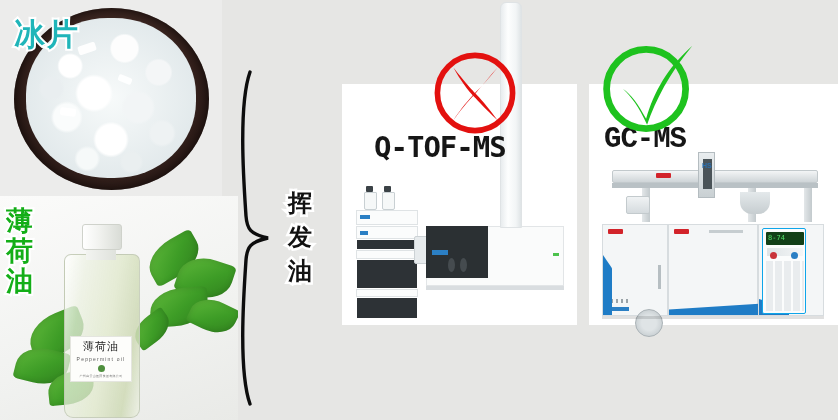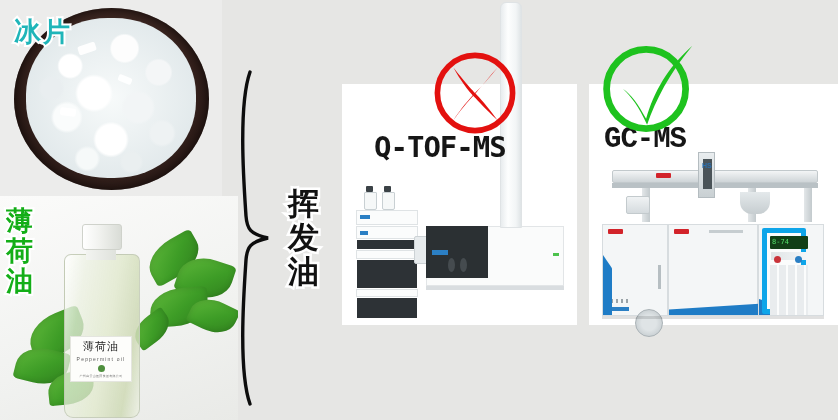--- a/index.html
+++ b/index.html
@@ -57,23 +57,23 @@
   .bl-logo{width:7px;height:7px;border-radius:50%;background:#4e8f3d;margin-top:3px;}
   .bl-sm{font-size:3px;color:#777;margin-top:2px;letter-spacing:.3px;}
 
   
   .outlined{
     position:absolute;font-weight:bold;
     font-family:"DejaVu Sans","Liberation Sans",sans-serif;
     -webkit-text-stroke:3px #ffffff;
     paint-order:stroke fill;
   }
-  #borneol-label{left:14px;top:14px;font-size:27px;color:#1fb5b9;letter-spacing:2px;-webkit-text-stroke-width:4px;}
+  #borneol-label{left:14px;top:14px;font-size:31px;color:#1fb5b9;letter-spacing:2px;-webkit-text-stroke-width:4px;}
   #mint-label{left:6px;top:206px;font-size:27px;color:#13ae17;width:30px;line-height:30px;word-break:break-all;-webkit-text-stroke-width:4px;}
-  #volatile-label{left:288px;top:186px;font-size:31px;color:#111;width:34px;line-height:34px;word-break:break-all;-webkit-text-stroke-width:5px;letter-spacing:0;}
+  #volatile-label{left:288px;top:186px;font-size:24px;color:#111;width:34px;line-height:34px;word-break:break-all;-webkit-text-stroke-width:5px;letter-spacing:0;}
   #buy-label{left:688px;top:52px;font-size:28px;color:#e3110f;letter-spacing:0px;-webkit-text-stroke-width:4px;}
 
   
   #brace{position:absolute;left:228px;top:66px;width:60px;height:344px;}
 
   
   .panel{position:absolute;background:#ffffff;}
   #qtof-panel{left:342px;top:84px;width:235px;height:241px;}
   #gcms-panel{left:589px;top:84px;width:249px;height:241px;}
 
@@ -109,21 +109,21 @@
   .gc-rail2{position:absolute;left:14px;top:31px;width:206px;height:5px;background:#b9c1c5;}
   .rail-post{position:absolute;width:8px;background:linear-gradient(90deg,#e3e7e9,#c3cacd);}
   .carriage{position:absolute;left:100px;top:0px;width:17px;height:46px;background:linear-gradient(180deg,#e9edef,#c9d0d3);border:1px solid #b4bcc0;box-sizing:border-box;}
   .carriage-in{position:absolute;left:4px;top:6px;width:9px;height:30px;background:#4a5358;}
   .gc-box{position:absolute;background:#f4f6f7;border:1px solid #d7dcdf;box-sizing:border-box;}
   .ms-left{left:4px;top:72px;width:66px;height:92px;}
   .gc-oven{left:70px;top:72px;width:90px;height:92px;}
   .gc-right{left:160px;top:72px;width:66px;height:92px;}
   .blue-wedge{position:absolute;background:#1f7cc6;}
   .thermo-tag{position:absolute;width:15px;height:5px;background:#d2232a;border-radius:1px;}
-  .keypad{position:absolute;left:164px;top:76px;width:44px;height:86px;background:#fbfcfc;border:5px solid #0ea5e9;box-sizing:border-box;border-radius:2px;}
+  .keypad{position:absolute;left:164px;top:76px;width:44px;height:86px;background:#fbfcfc;border:1px solid #0ea5e9;box-sizing:border-box;border-radius:2px;}
   .kp-screen{position:absolute;left:3px;top:3px;width:38px;height:13px;background:#123f17;border-radius:1px;}
   .kp-screen-txt{position:absolute;left:5px;top:5px;font-size:7px;color:#54e06a;font-family:"DejaVu Sans Mono",monospace;letter-spacing:0;}
   .kp-keys{position:absolute;left:3px;top:32px;width:38px;height:50px;
     background:
       repeating-linear-gradient(90deg,#e9ecee 0 7px,#fbfcfc 7px 9px),
       repeating-linear-gradient(180deg,#dfe3e5 0 6px,#fbfcfc 6px 8px);}
   .kp-btn{position:absolute;width:7px;height:7px;border-radius:50%;}
   .ms-door{position:absolute;left:32px;top:84px;width:26px;height:26px;border-radius:50%;background:radial-gradient(circle,#dfe4e6 40%,#b9c1c5 100%);border:1px solid #aab2b6;}
   .ms-vent{position:absolute;left:8px;top:82px;width:18px;height:4px;background:#2b7fc4;}
   .small-dots{position:absolute;left:8px;top:74px;width:20px;height:4px;

